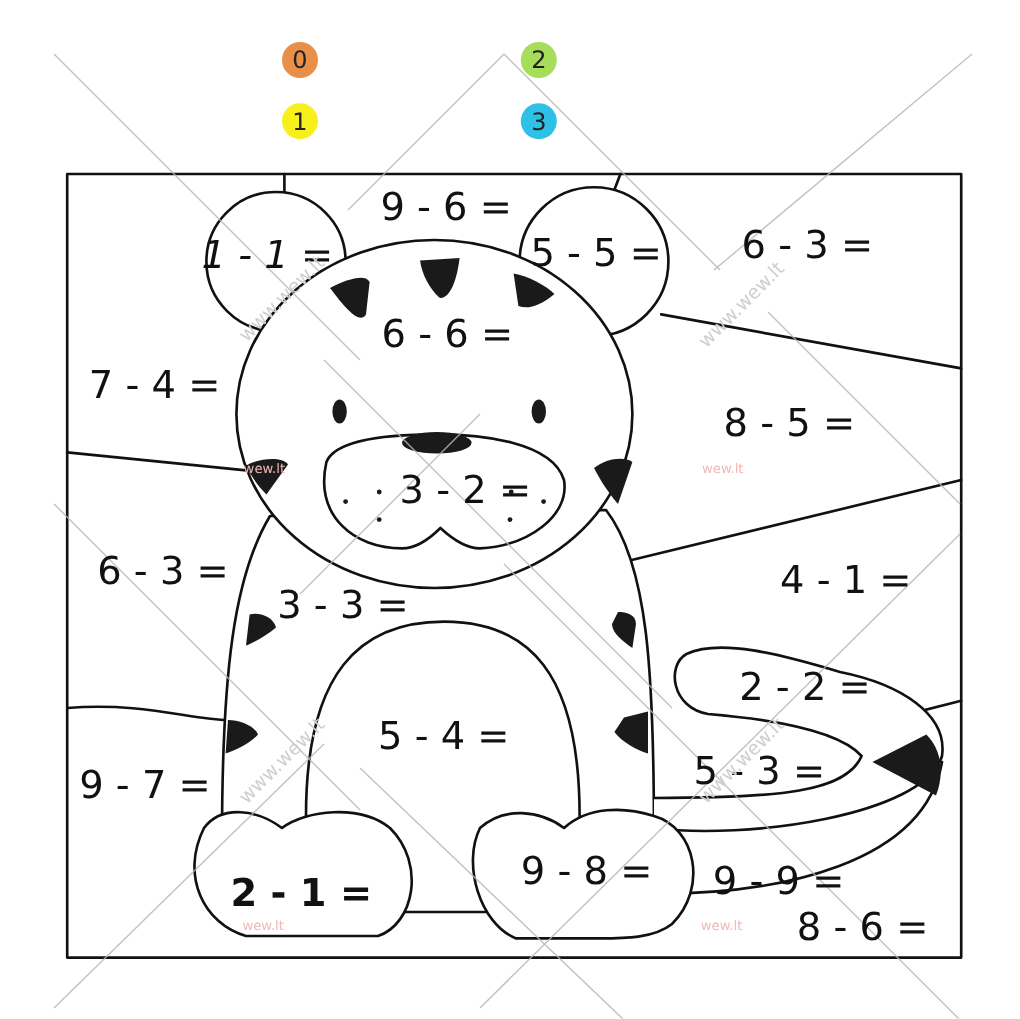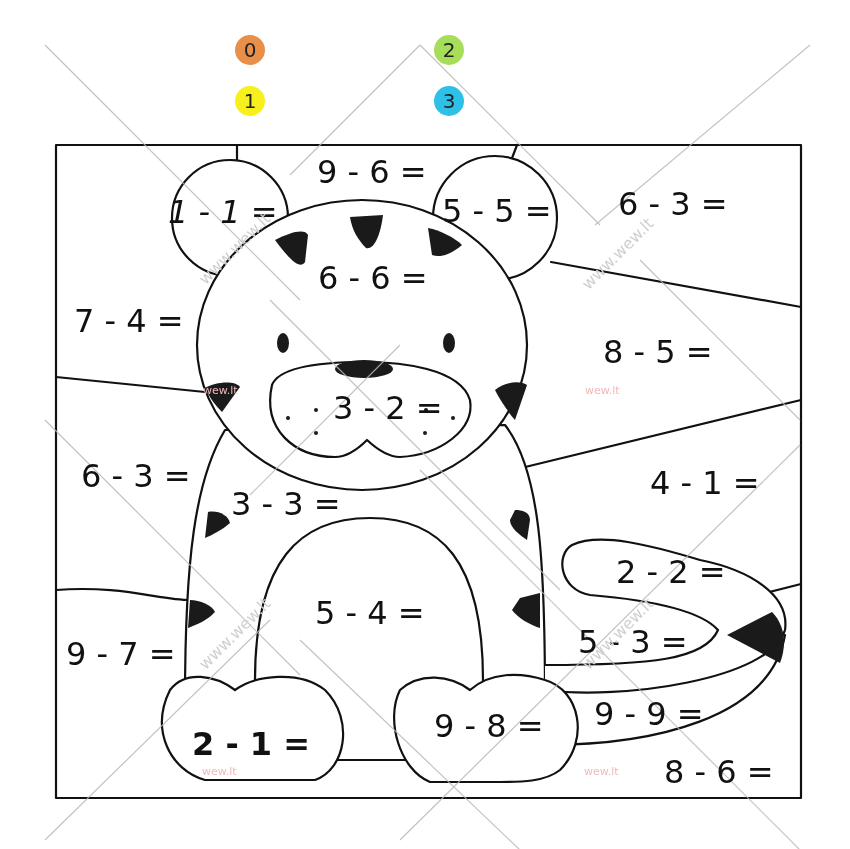--- a/index.html
+++ b/index.html
@@ -108,21 +108,21 @@
 <div class="eq" style="left:74px;top:305px;text-align:right;">7 - 4 =</div>
 <div class="eq" style="left:603px;top:336px;text-align:center;">8 - 5 =</div>
 <div class="eq" style="left:313px;top:392px;margin-left:20px;">3 - 2 =</div>
 <div class="eq" style="left:81px;top:460px;">6 - 3 =</div>
 <div class="eq" style="left:650px;top:467px;">4 - 1 =</div>
 <div class="eq" style="left:231px;top:488px;">3 - 3 =</div>
 <div class="eq" style="left:604px;top:556px;margin-left:12px;">2 - 2 =</div>
 <div class="eq" style="left:315px;top:597px;">5 - 4 =</div>
 <div class="eq" style="left:578px;top:626px;">5 - 3 =</div>
 <div class="eq" style="left:66px;top:638px;">9 - 7 =</div>
-<div class="eq" style="left:594px;top:698px;">9 - 9 =</div>
+<div class="eq" style="left:594px;top:718px;">9 - 9 =</div>
 <div class="eq" style="left:192px;top:728px;font-weight:bold;">2 - 1 =</div>
 <div class="eq" style="left:434px;top:710px;">9 - 8 =</div>
 <div class="eq" style="left:664px;top:756px;text-align:right;">8 - 6 =</div>
 
 <div class="wm" style="left:203px;top:384px;">wew.lt</div>
 <div class="wm" style="left:585px;top:384px;">wew.lt</div>
 <div class="wm" style="left:202px;top:765px;">wew.lt</div>
 <div class="wm" style="left:584px;top:765px;">wew.lt</div>
 <div class="wm-rot" style="left:195px;top:275px;">www.wew.lt</div>
 <div class="wm-rot" style="left:578px;top:280px;">www.wew.lt</div>

